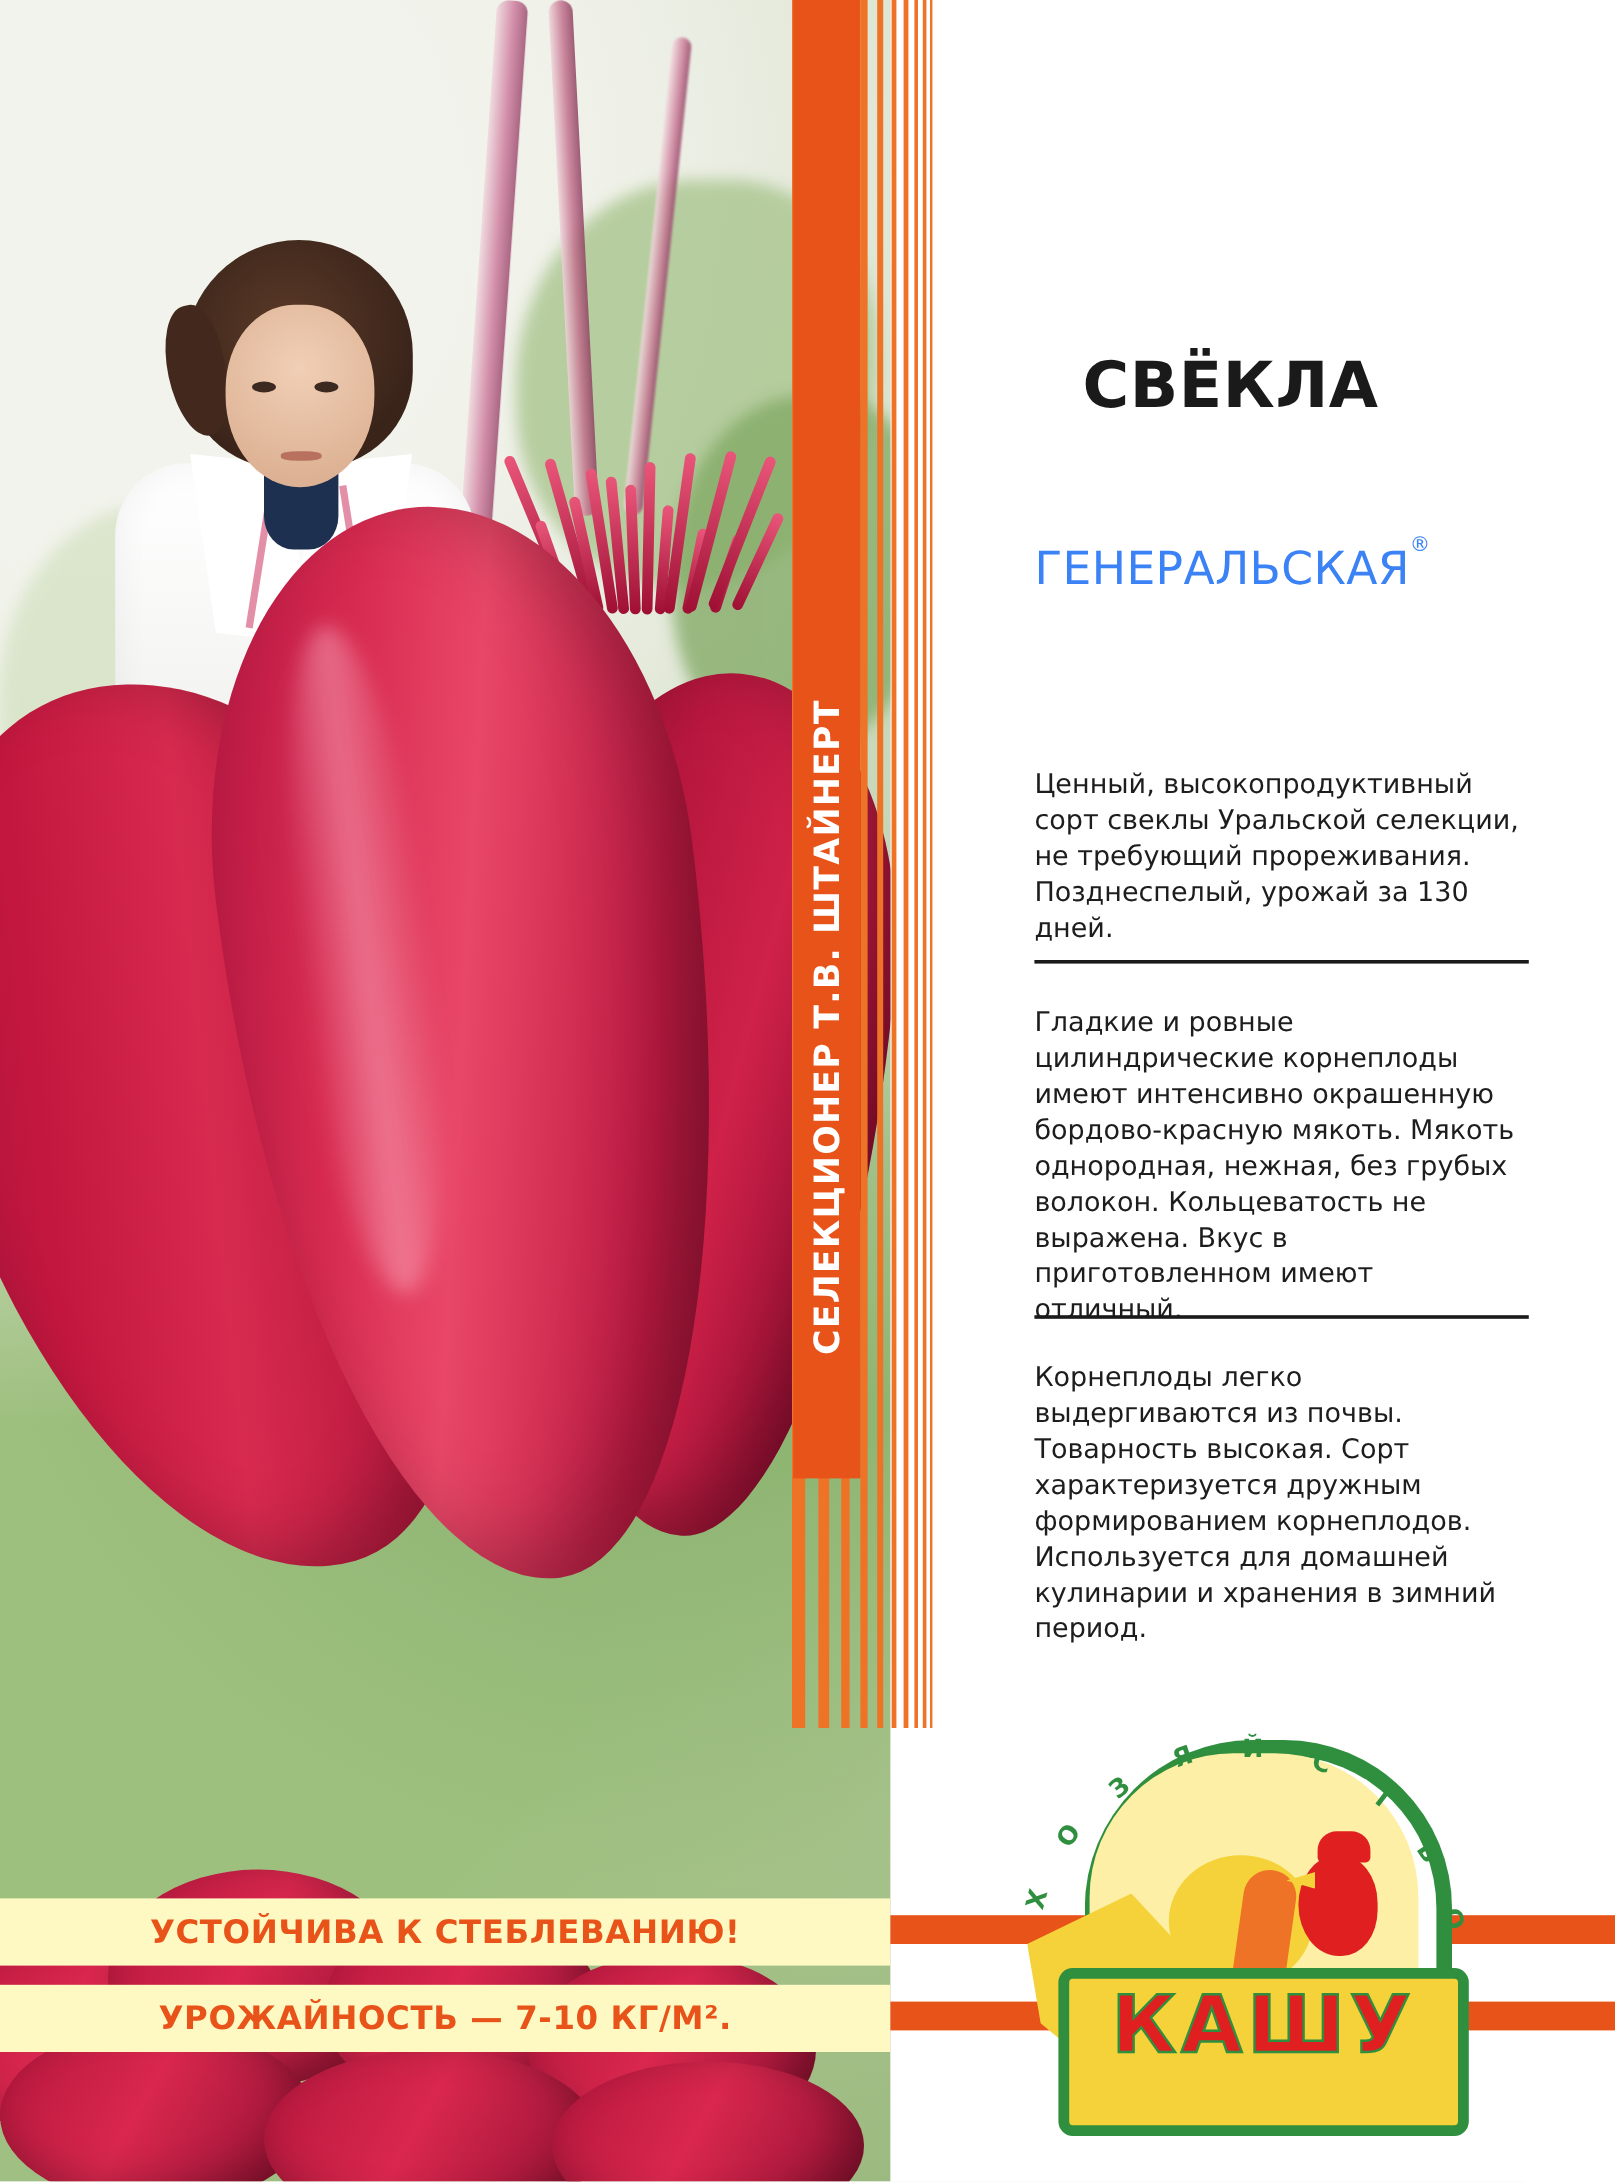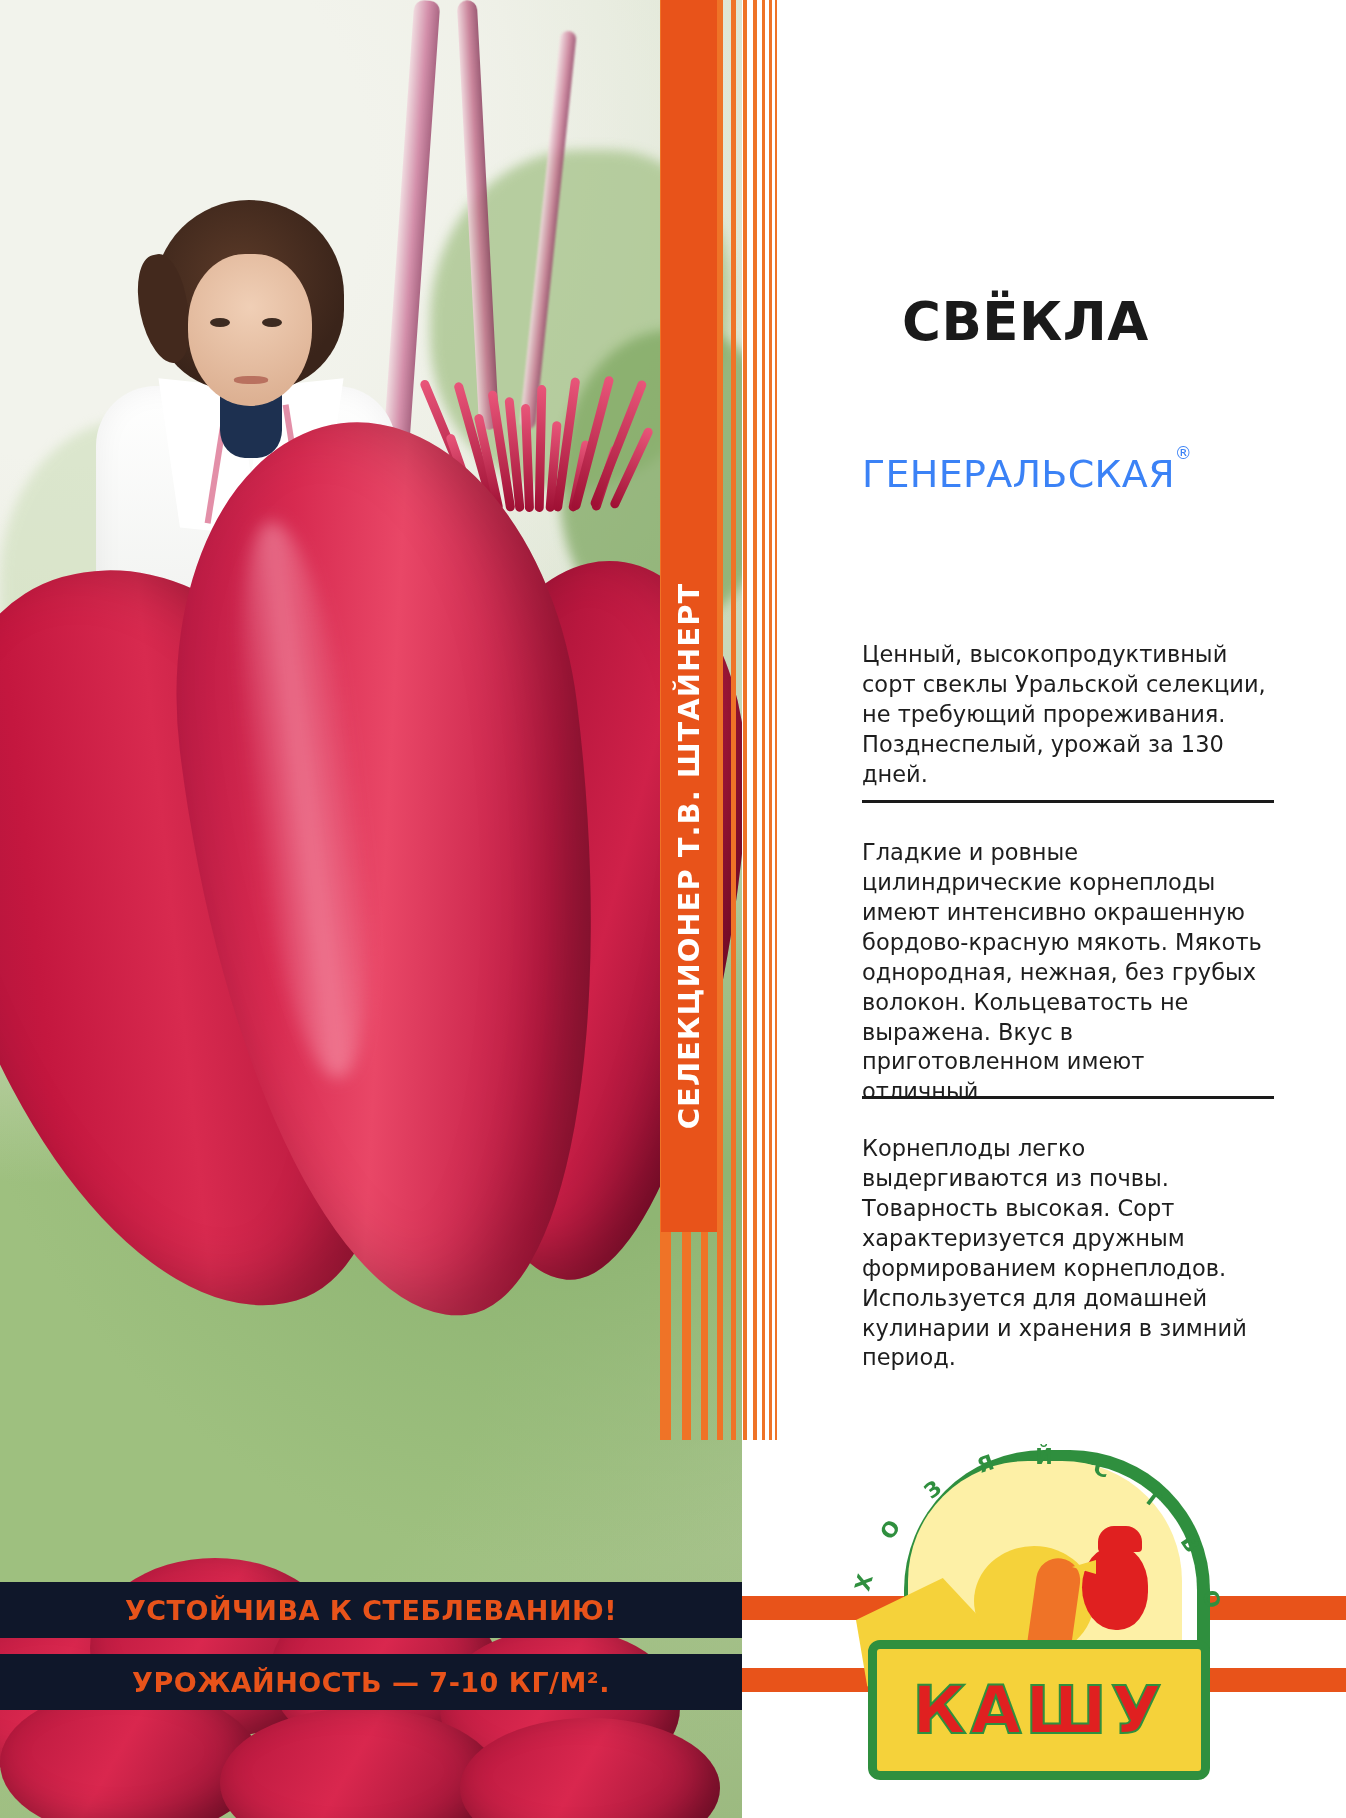--- a/index.html
+++ b/index.html
@@ -220,21 +220,21 @@
     border-radius: 50%;
     box-shadow: inset -12px -12px 36px rgba(0,0,0,.3);
   }
 
   
   .banner {
     position: absolute;
     left: 0;
     width: 742px;
     height: 56px;
-    background: #0f172a;
+    background: #fef9c3;
     display: flex;
     align-items: center;
     justify-content: center;
     letter-spacing: .5px;
   }
   .banner span {
     color: #e8531a;
     font-size: 27px;
     font-weight: 700;
     white-space: nowrap;
@@ -433,27 +433,26 @@
   }
   .logo .rooster .beak {
     position: absolute;
     left: 4px; top: 40px;
     width: 24px; height: 14px;
     background: #f5d23a;
     clip-path: polygon(0 50%, 100% 0, 100% 100%);
   }
   .logo .wordmark {
     position: absolute;
-    left: 12px; top: 190px;
+    left: 26px; top: 190px;
     width: 324px; height: 122px;
     background: #f5d23a;
     border: 9px solid #2f8f3e;
     border-radius: 12px;
     display: flex;
-    align-items: center;
     justify-content: center;
   }
   .logo .wordmark span {
     color: #e02020;
     font-size: 66px;
     font-weight: 700;
     letter-spacing: 4px;
     -webkit-text-stroke: 2px #2f8f3e;
   }
 </style>

